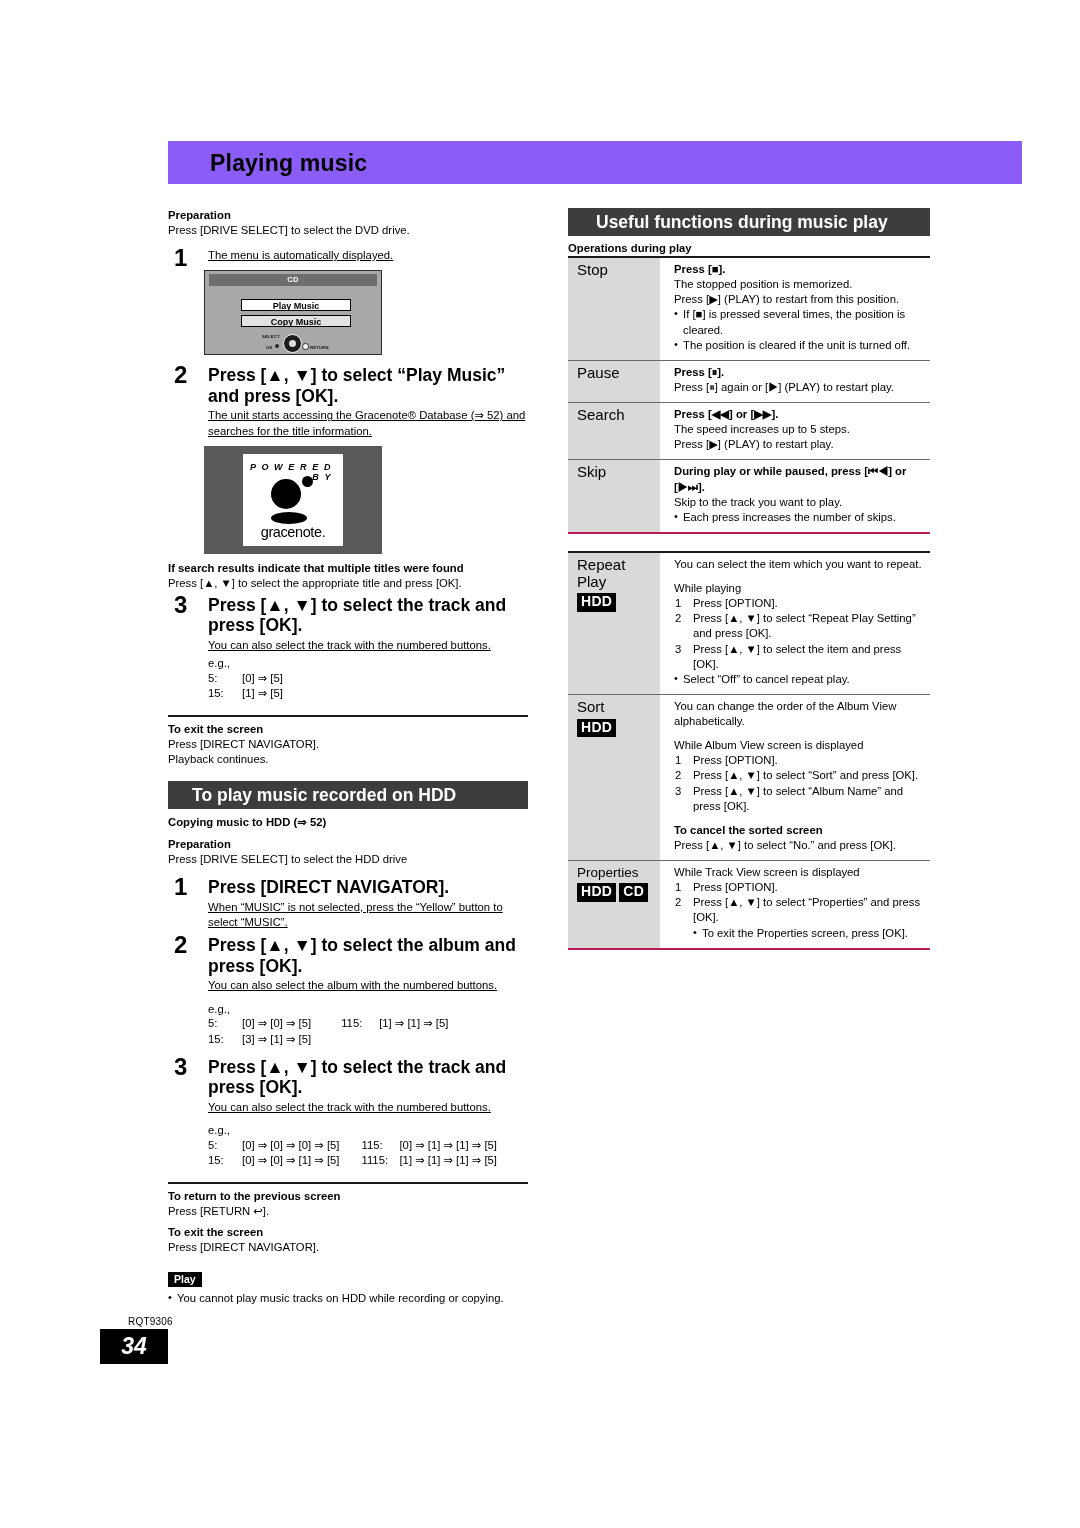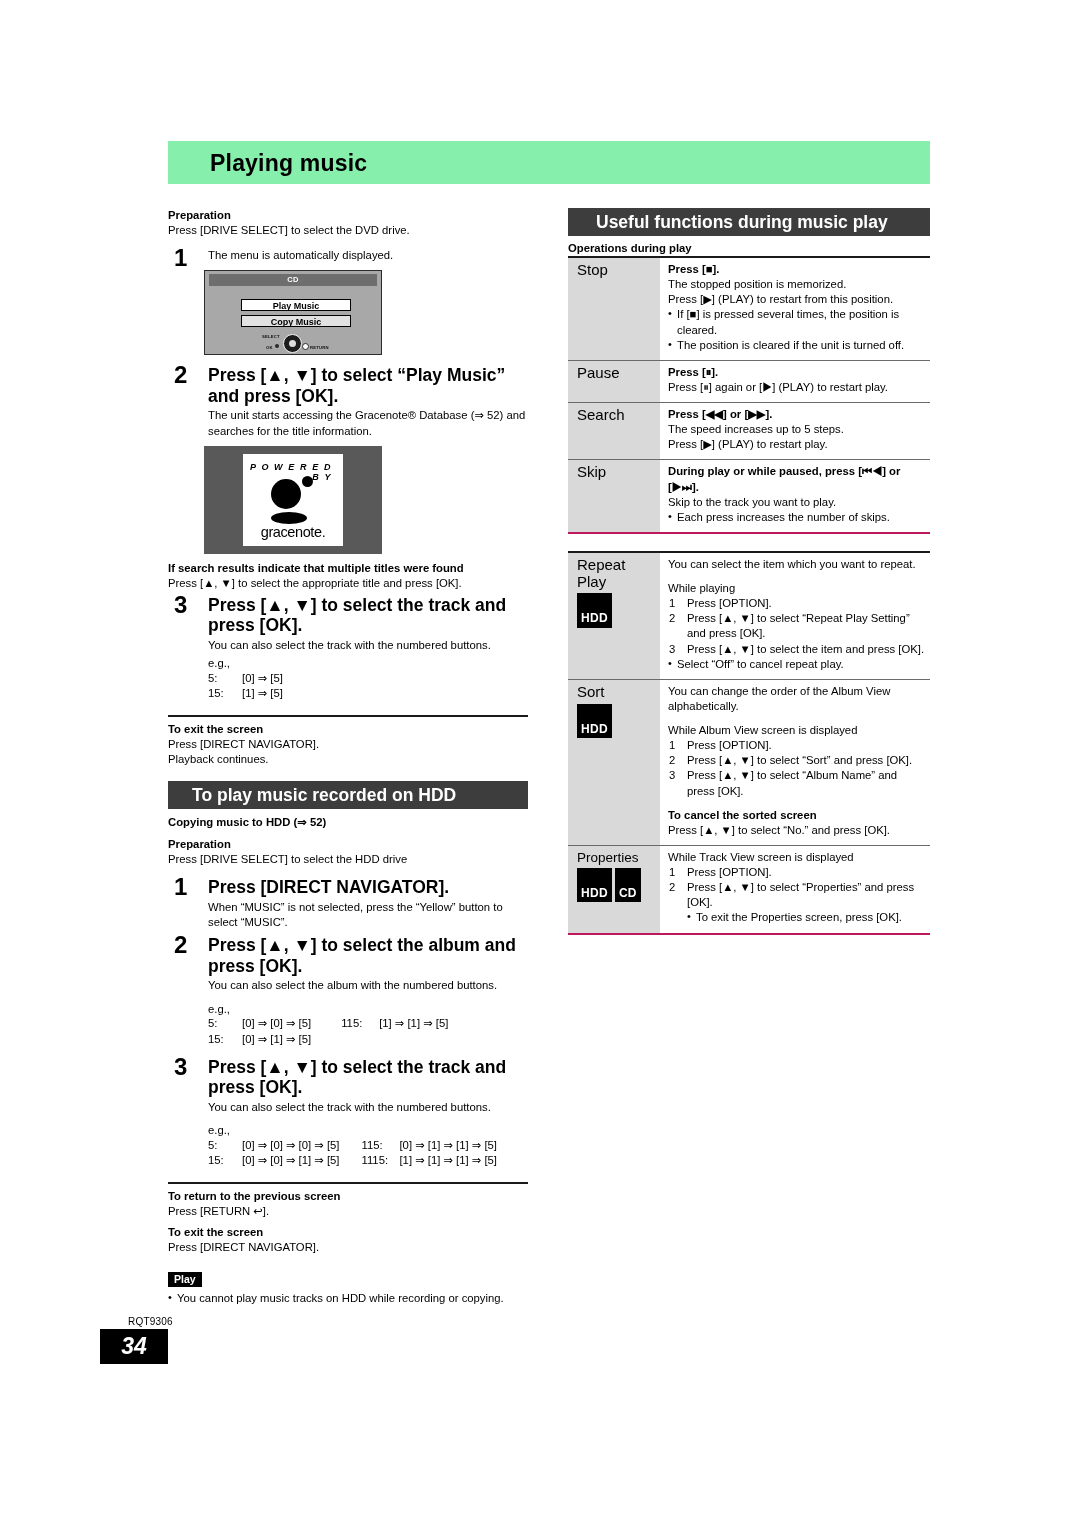--- a/index.html
+++ b/index.html
@@ -21,23 +21,23 @@
     width: 1080px;
     height: 1528px;
     overflow: hidden;
   }
 
   
   .chapter-bar {
     position: absolute;
     left: 168px;
     top: 141px;
-    width: 762px;
+    width: 854px;
     height: 43px;
-    background: #86efac;
+    background: #8b5cf6;
   }
   .chapter-bar .title {
     position: absolute;
     left: 42px;
     top: 9px;
     font-size: 23px;
     font-weight: bold;
     letter-spacing: .2px;
   }
 
@@ -97,20 +97,21 @@
   }
   .step .head {
     font-size: 17.5px;
     font-weight: bold;
     line-height: 1.18;
   }
   .step .desc {
     font-size: 11.3px;
     line-height: 1.34;
     margin-top: 2px;
+    text-decoration: underline;
   }
 
   
   .eg { font-size: 11.3px; line-height: 1.3; margin-top: 3px; }
   .eg table { border-collapse: collapse; font-size: 11.3px; }
   .eg td { padding: 0 0 1px 0; vertical-align: top; white-space: nowrap; }
   .eg td.lbl { width: 34px; }
   .eg td.gap { width: 52px; }
   .eg td.lbl2 { width: 38px; }
 
@@ -291,34 +292,34 @@
     width: 78px;
     background: #d9d9d9;
     vertical-align: top;
     padding: 4px 5px 7px 9px;
     font-size: 15px;
     line-height: 1.12;
     white-space: nowrap;
   }
   .optbl td.val {
     vertical-align: top;
-    padding: 4px 4px 7px 8px;
+    padding: 4px 4px 7px 14px;
     font-size: 11.3px;
     line-height: 1.34;
   }
   .tbl-gap { height: 17px; }
 
   .tag {
     display: inline-block;
     background: #000;
     color: #fff;
-    font-size: 12px;
+    font-size: 14px;
     font-weight: bold;
     line-height: 1.1;
-    padding: 19px 4px 2px 4px;
+    padding: 1px 4px 2px 4px;
     margin-top: 3px;
     letter-spacing: .3px;
   }
   .tag + .tag { margin-left: 3px; }
 
   .nlist { margin: 0; padding: 0; list-style: none; }
   .nlist li {
     position: relative;
     padding-left: 19px;
     line-height: 1.34;
@@ -467,21 +468,21 @@
         <table>
           <tbody>
               <tr>
             <td class="lbl">5:</td>
             <td class="gap">[0] ⇒ [0] ⇒ [5]</td>
             <td class="lbl2" style="padding-left:30px">115:</td>
             <td>[1] ⇒ [1] ⇒ [5]</td>
           </tr>
           <tr>
             <td class="lbl">15:</td>
-            <td class="gap">[0] ⇒ [1] ⇒ [5]</td>
+            <td class="gap">[3] ⇒ [1] ⇒ [5]</td>
             <td class="lbl2" style="padding-left:30px"></td>
             <td></td>
           </tr>
         </tbody>
           </table>
       </div>
     </div>
 
     <div class="step" style="margin-top:9px">
       <div class="num">3</div>

